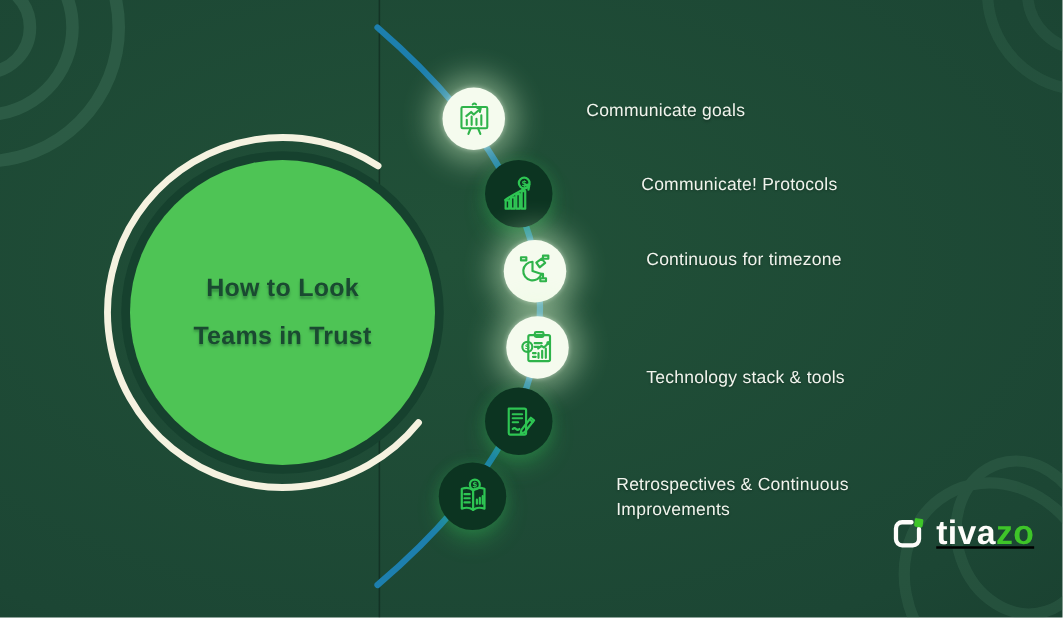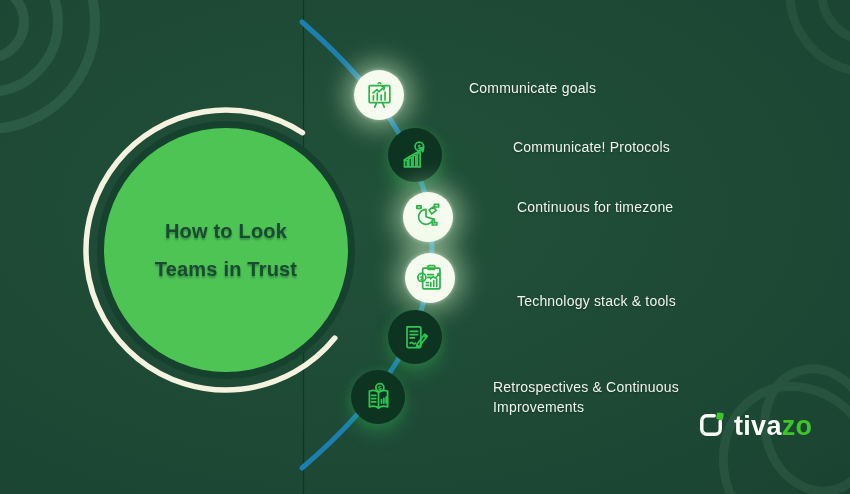--- a/index.html
+++ b/index.html
@@ -38,22 +38,22 @@
   
   .label{
     position:absolute;transform:translateY(-50%);
     color:#f1f4ed;font-weight:400;font-size:14px;letter-spacing:.2px;
     white-space:nowrap;text-shadow:0 1px 2px rgba(0,0,0,.28);
   }
   .label.wrap{white-space:normal;width:205px;line-height:20px;margin-left:24px;}
 
   
   .logo{
-    position:absolute;left:696px;top:410px;height:32px;
-    display:flex;align-items:flex-start;gap:8px;
+    position:absolute;left:711px;top:410px;height:32px;
+    display:flex;align-items:flex-end;gap:8px;text-decoration:underline;
   }
   .logo .word{font-weight:700;font-size:27px;letter-spacing:.3px;color:#fdfdfa;line-height:32px;}
   .logo .word .accent{color:#3ec529;}
 </style>
 </head>
 <body>
 
 <div class="stage">
 
   <svg class="layer" width="850" height="494" viewBox="0 0 850 494">

